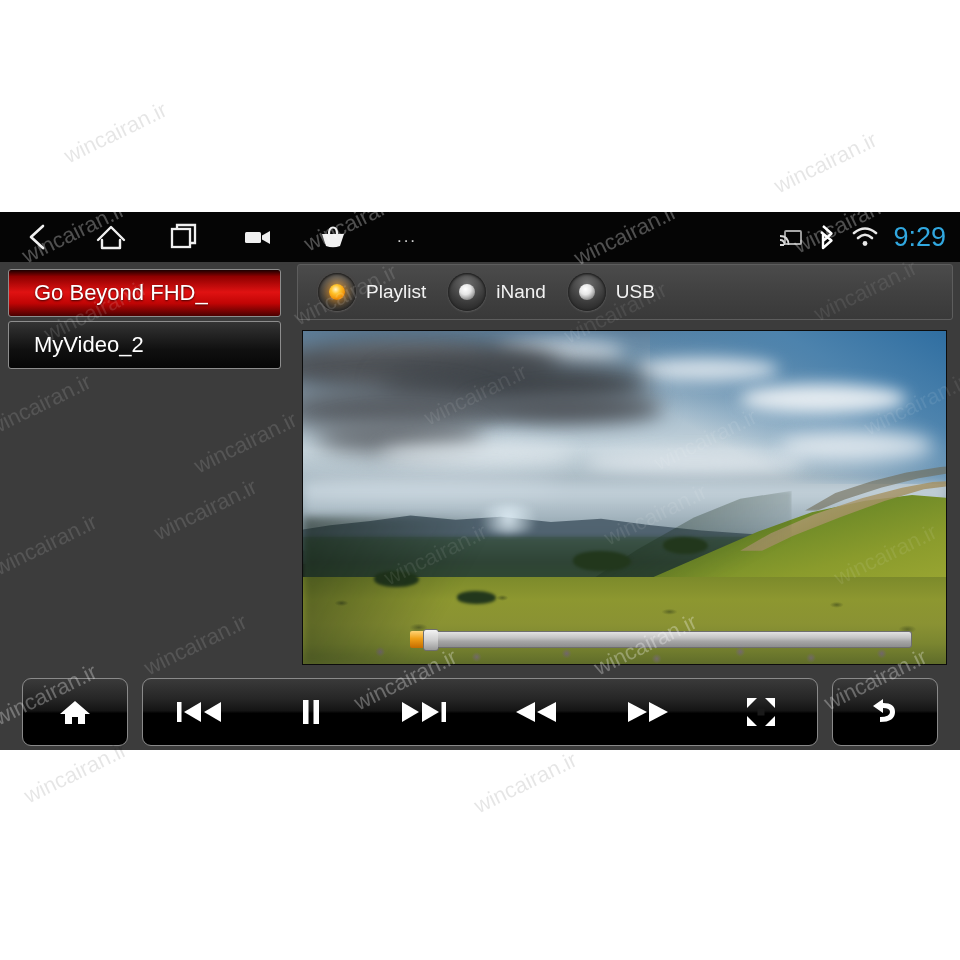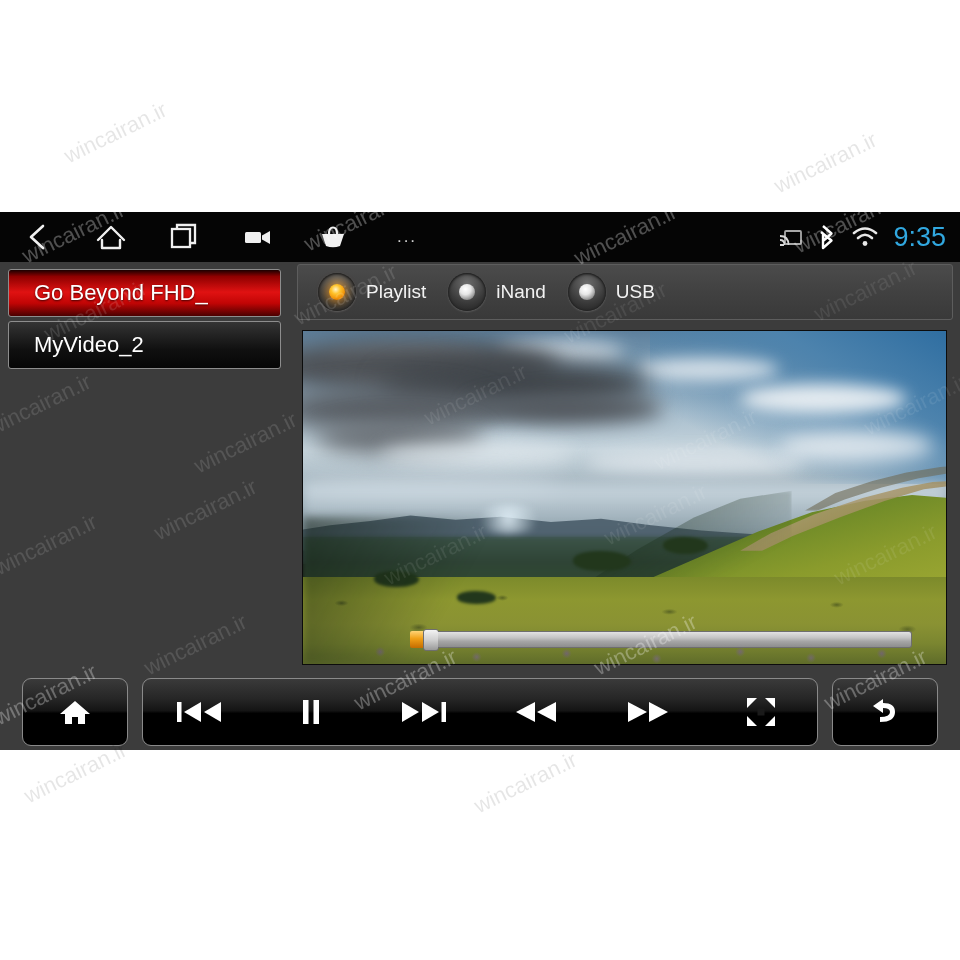--- a/index.html
+++ b/index.html
@@ -381,21 +381,21 @@
       <svg width="20" height="26" viewBox="0 0 20 26">
         <path d="M6 2 L14.5 9.5 L6 17 M6 9.5 L6 24 L14.5 16.5 L4 8" fill="none" stroke="#ffffff" stroke-width="2.4" stroke-linejoin="round"></path>
       </svg>
 
       <svg width="28" height="22" viewBox="0 0 28 22">
         <path d="M3 7 Q14 -2 25 7" fill="none" stroke="#e8e8e8" stroke-width="2.6" stroke-linecap="round"></path>
         <path d="M7 12 Q14 5.5 21 12" fill="none" stroke="#e8e8e8" stroke-width="2.6" stroke-linecap="round"></path>
         <circle cx="14" cy="17.5" r="2.4" fill="#e8e8e8"></circle>
       </svg>
 
-      <div class="clock">9:35</div>
+      <div class="clock">9:29</div>
     </div>
   </div>
 
   <div id="sidebar">
     <div class="pl-item sel">
       <span>Go Beyond FHD_</span>
     </div>
     <div class="pl-item unsel">
       <span>MyVideo_2</span>
     </div>

